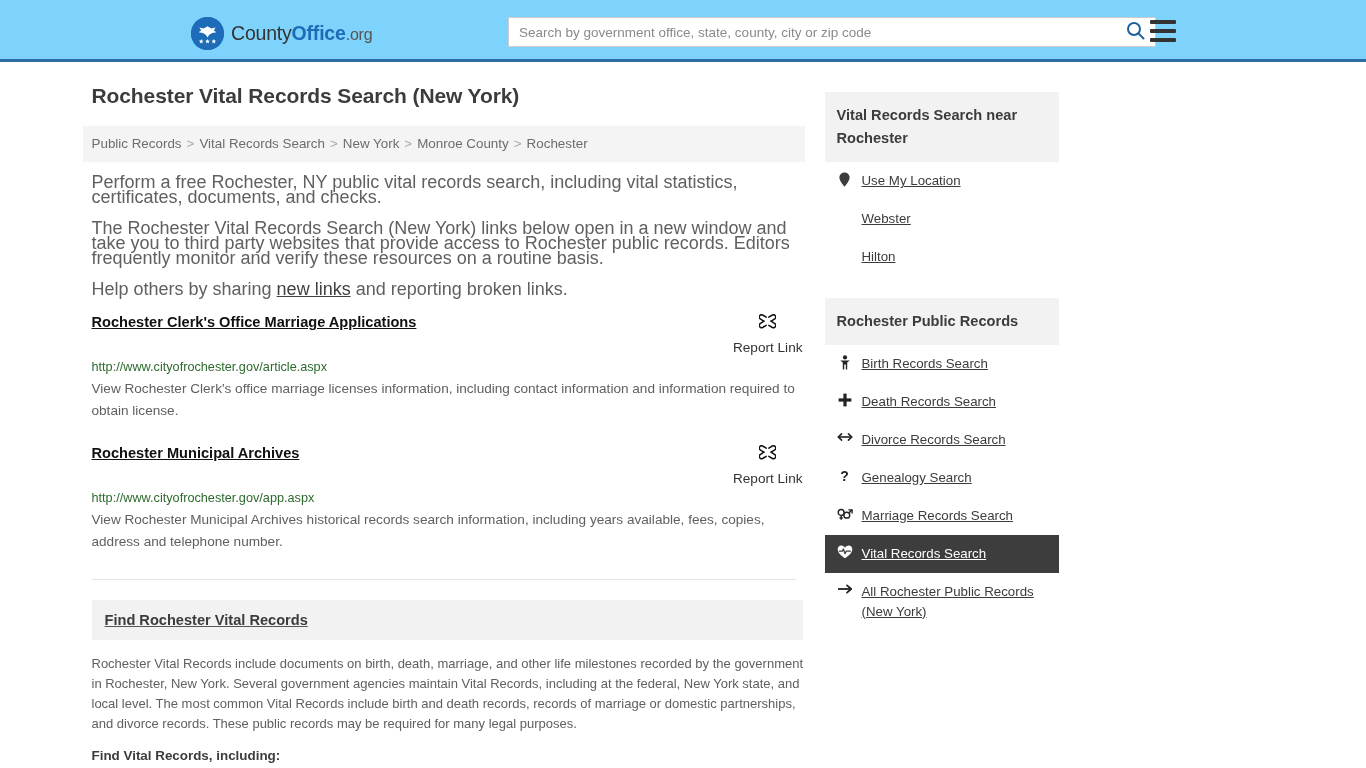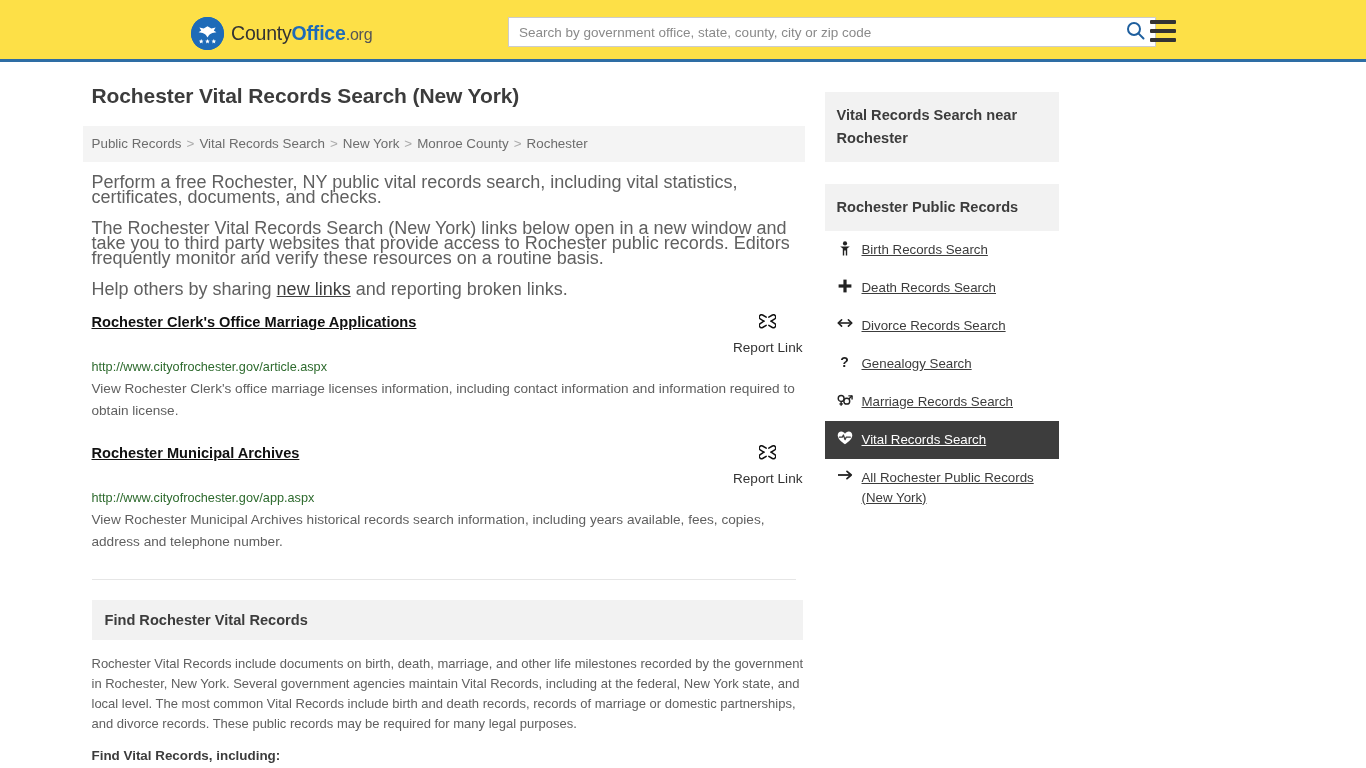--- a/index.html
+++ b/index.html
@@ -8,21 +8,21 @@
     width: 1366px; height: 768px;
     background: #ffffff;
     font-family: "Liberation Sans", sans-serif;
     color: #555555;
     overflow: hidden;
   }
 
   
   .site-header {
     height: 62px;
-    background: #fde047;
+    background: #7dd3fc;
     border-bottom: 3px solid #2e6da4;
     position: relative;
   }
   .header-inner {
     width: 1366px; height: 59px;
     position: relative;
   }
   .logo-wrap {
     position: absolute;
     left: 191px; top: 17px;
@@ -188,20 +188,21 @@
     border: none;
     border-top: 1px solid #e6e6e6;
     margin: 26px 9px 0 9px;
   }
 
   .section-bar {
     background: #f2f2f2;
     padding: 12px 13px;
     margin: 20px 0 14px 9px;
     max-width: 711px;
+    text-decoration: underline;
   }
   .section-bar h2 {
     margin: 0;
     font-size: 14.6px;
     font-weight: bold;
     color: #3c3c3c;
   }
   .body-p {
     font-size: 13px;
     line-height: 20px;
@@ -364,20 +365,44 @@
       <p class="body-p">Rochester Vital Records include documents on birth, death, marriage, and other life milestones recorded by the government in Rochester, New York. Several government agencies maintain Vital Records, including at the federal, New York state, and local level. The most common Vital Records include birth and death records, records of marriage or domestic partnerships, and divorce records. These public records may be required for many legal purposes.</p>
       <p class="body-strong">Find Vital Records, including:</p>
     </div>
 
     <aside class="side-col">
 
       <div class="side-group">
         <div class="side-head">
           <h3>Vital Records Search near Rochester</h3>
         </div>
+        <ul class="side-list">
+          <li>
+            <a href="#" class="side-link">
+              <span class="side-icon">
+                <svg width="11" height="15" viewBox="0 0 11 15">
+                  <path d="M5.5 0.4 C2.6 0.4 0.4 2.6 0.4 5.4 C0.4 9.0 5.5 14.6 5.5 14.6 C5.5 14.6 10.6 9.0 10.6 5.4 C10.6 2.6 8.4 0.4 5.5 0.4 Z" fill="#3c3c3c"></path>
+                </svg>
+              </span>
+              <span class="label">Use My Location</span>
+            </a>
+          </li>
+          <li>
+            <a href="#" class="side-link">
+              <span class="side-icon"></span>
+              <span class="label">Webster</span>
+            </a>
+          </li>
+          <li>
+            <a href="#" class="side-link">
+              <span class="side-icon"></span>
+              <span class="label">Hilton</span>
+            </a>
+          </li>
+        </ul>
       </div>
 
       <div class="side-group second">
         <div class="side-head">
           <h3>Rochester Public Records</h3>
         </div>
         <ul class="side-list">
 
           <li>
             <a href="#" class="side-link">

